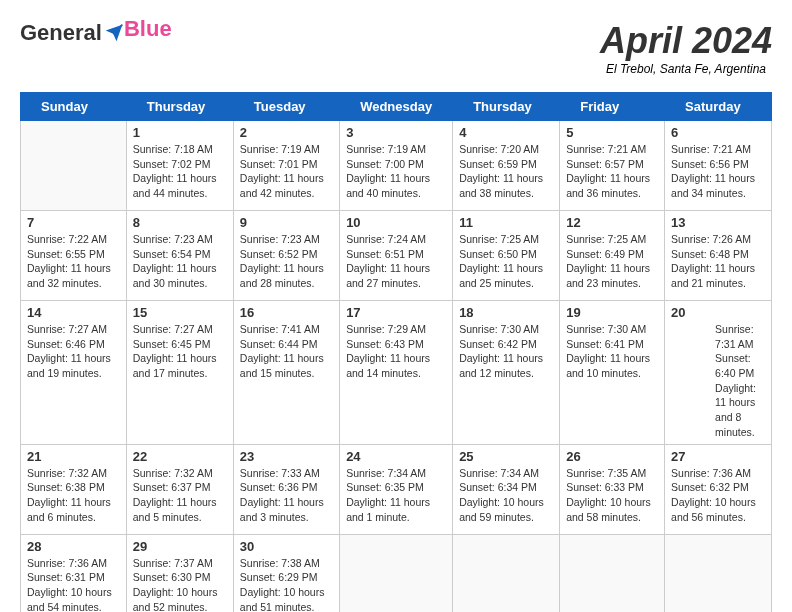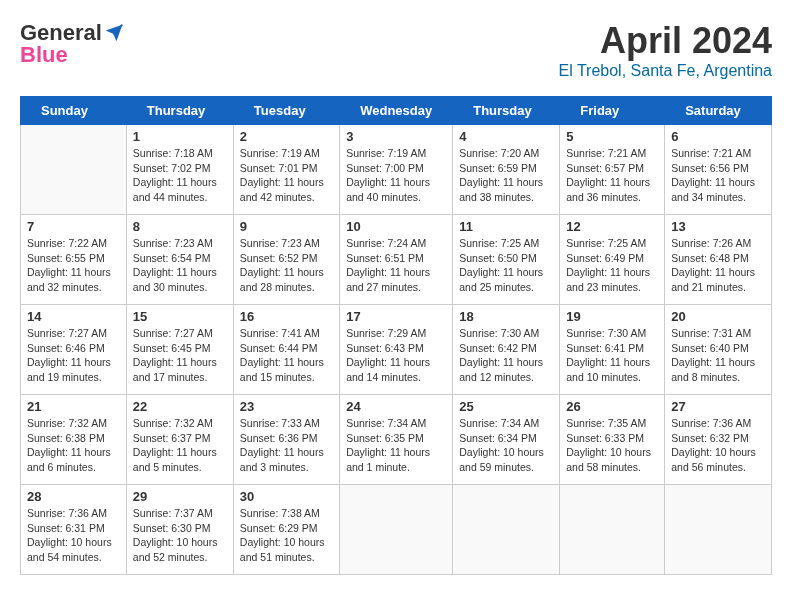--- a/index.html
+++ b/index.html
@@ -11,47 +11,49 @@
       padding: 20px;
     }
     .header {
       display: flex;
       justify-content: space-between;
       align-items: flex-start;
       margin-bottom: 16px;
     }
     .logo {
       display: flex;
-      flex-direction: column;
+      flex-direction: row;
       align-items: flex-start;
     }
     .logo-text {
       display: flex;
       align-items: center;
       font-size: 22px;
       font-weight: bold;
       color: #333;
     }
     .logo-general { color: #333; }
     .logo-bird {
       width: 20px;
       height: 20px;
       margin-left: 2px;
     }
     .title-block {
       text-align: right;
+      font-style: italic;
     }
     .month-title {
       font-size: 36px;
       font-weight: bold;
       color: #333;
     }
     .location {
-      font-size: 16px;
-      color: #0369a1;
+      font-size: 12px;
+      color: #000000;
+      text-align: center;
     }
     .calendar {
       width: 100%;
       border-collapse: collapse;
       font-size: 11px;
     }
     .calendar th {
       background-color: #1565c0;
       color: #fff;
       text-align: left;
@@ -251,21 +253,21 @@
         </td>
         <td>
           <span class="day-num">19</span>
           <div class="day-info" style="white-space: pre-line;">Sunrise: 7:30 AM
 Sunset: 6:41 PM
 Daylight: 11 hours
 and 10 minutes.</div>
         </td>
         <td>
           <span class="day-num">20</span>
-          <div class="day-info" style="white-space: pre-line;">Sunrise: 7:31 AM
+          <div class="day-info" style="white-space: pre-line; margin-left: 44px;">Sunrise: 7:31 AM
 Sunset: 6:40 PM
 Daylight: 11 hours
 and 8 minutes.</div>
         </td>
       </tr>
       <tr>
         <td>
           <span class="day-num">21</span>
           <div class="day-info" style="white-space: pre-line;">Sunrise: 7:32 AM
 Sunset: 6:38 PM

